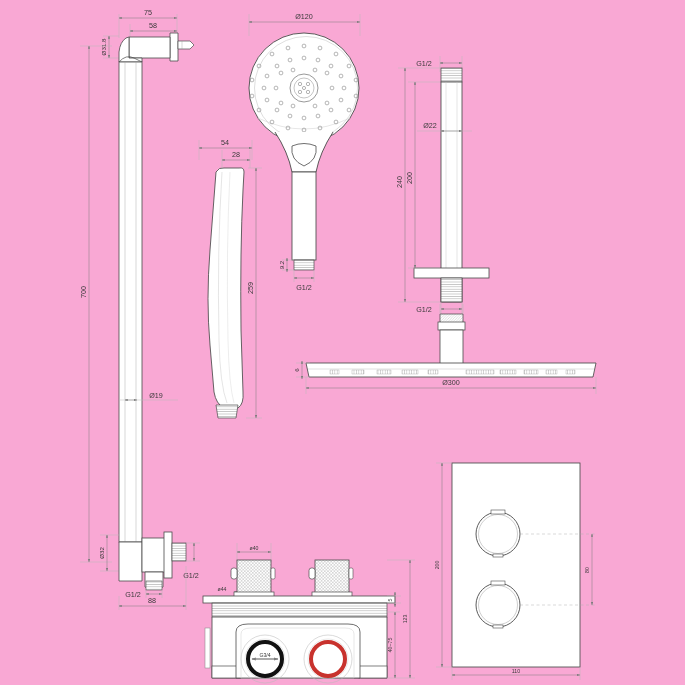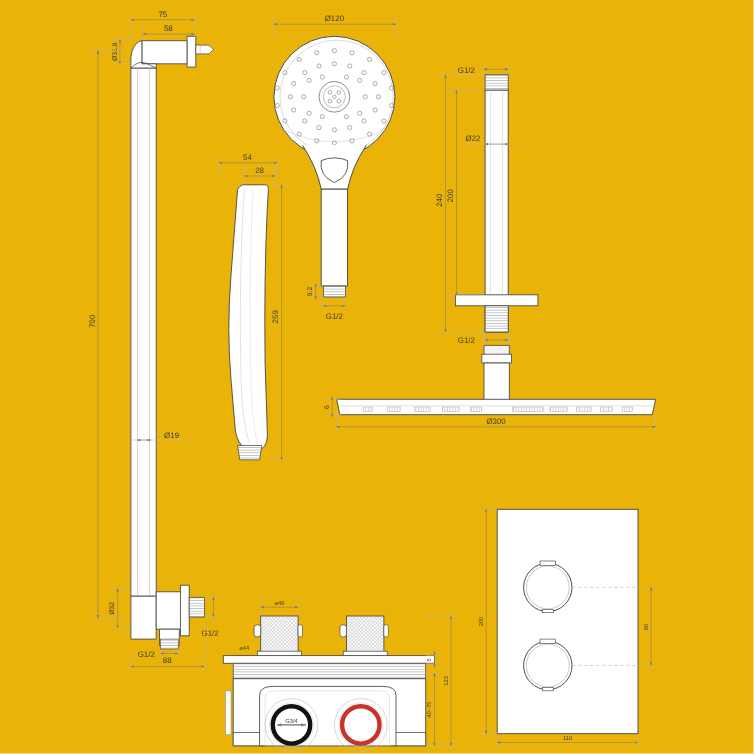--- a/index.html
+++ b/index.html
@@ -1,17 +1,17 @@
 <!DOCTYPE html>
 <html><head>
 <meta charset="utf-8">
 <style>
   html,body{margin:0;padding:0;background:#ffffff;}
   body{width:685px;height:685px;font-family:"Liberation Sans",sans-serif;overflow:hidden;}
-  #stage{position:relative;width:685px;height:685px;background:#eab308;}
+  #stage{position:relative;width:685px;height:685px;background:#f9a8d4;}
   svg{display:block;}
   .dimtxt{font-family:"Liberation Sans",sans-serif;font-size:7.2px;fill:#3a3a3a;}
   .dimtxt.sm{font-size:6.2px;}
   .dimtxt.xs{font-size:5.2px;}
 </style>
 </head>
 <body>
 
 <div id="stage">
 <svg width="685" height="685" viewBox="0 0 685 685" xmlns="http://www.w3.org/2000/svg">

